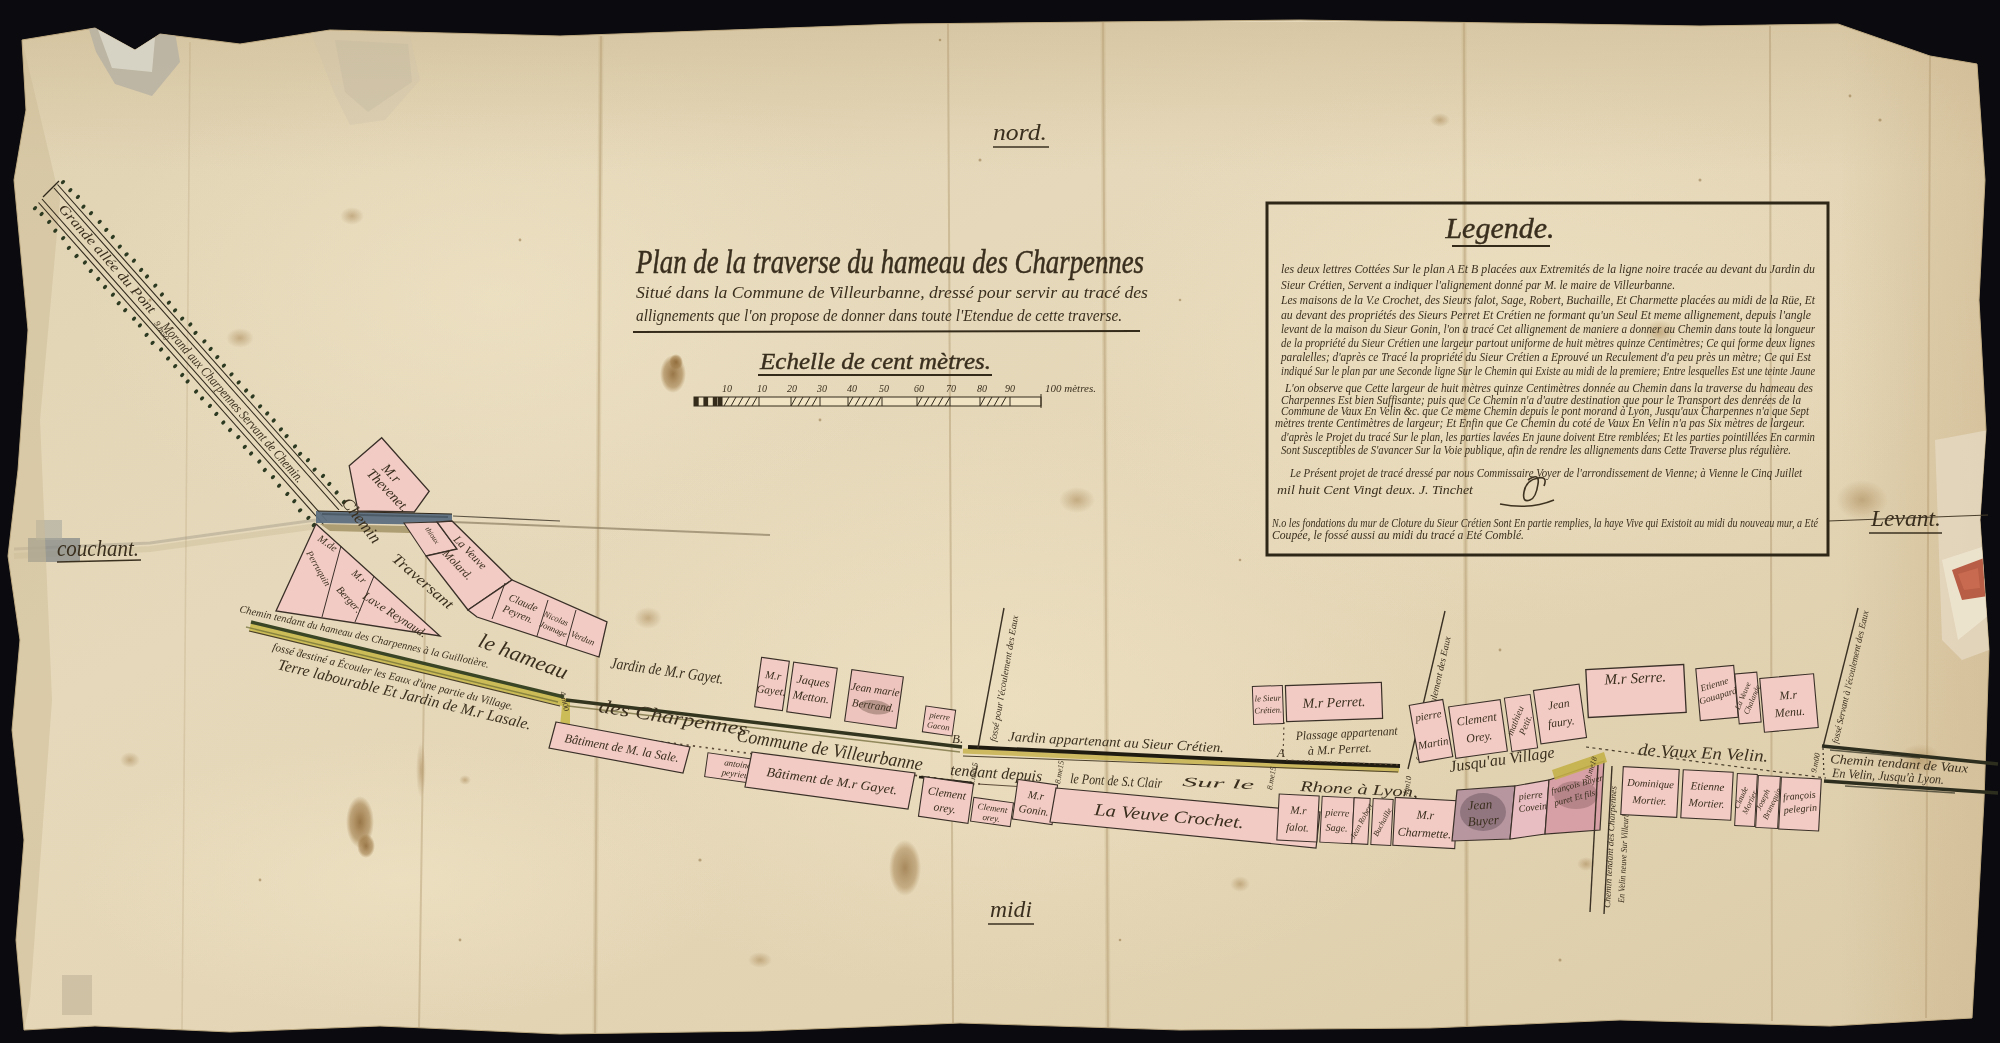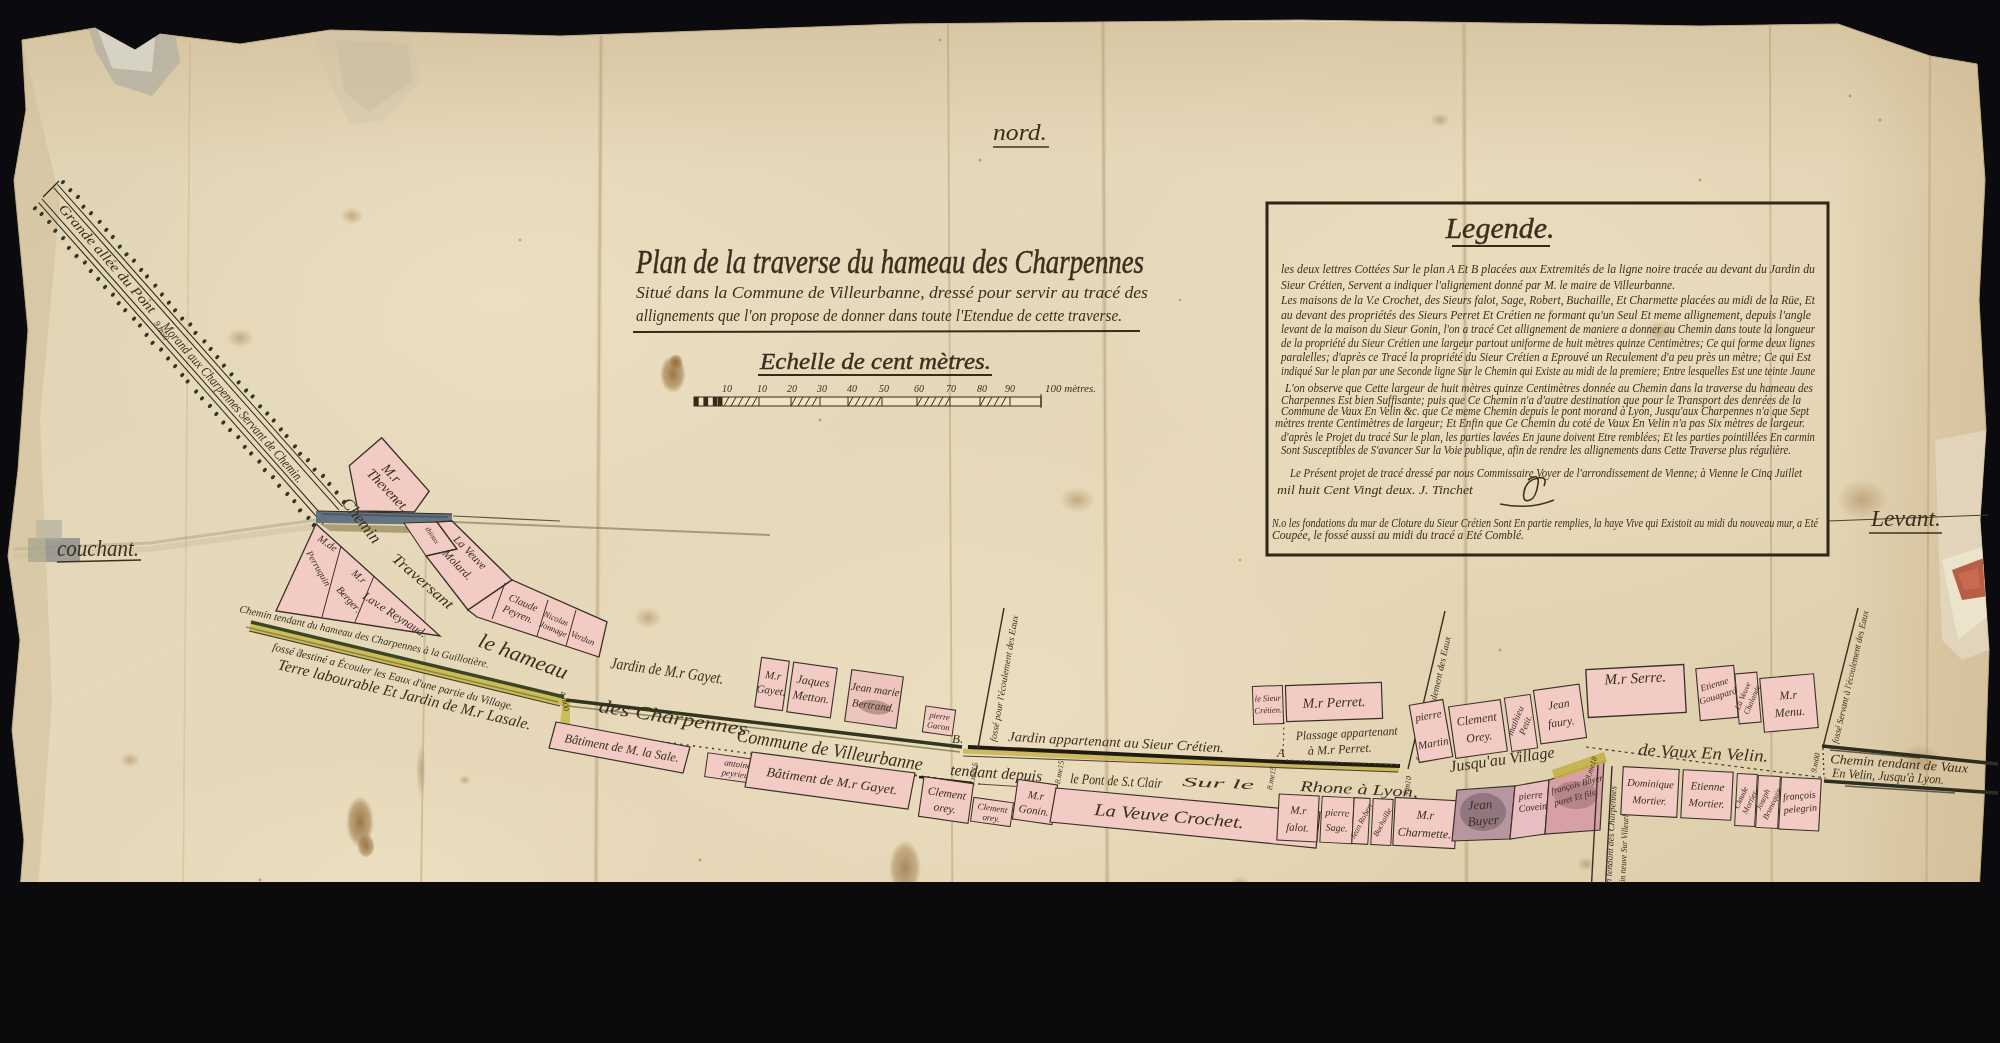--- a/index.html
+++ b/index.html
@@ -1,16 +1,16 @@
 <!DOCTYPE html>
 <html><head>
 <meta charset="utf-8">
 <style>
   html,body{margin:0;padding:0;background:#0b0b0e;} 
-  #stage{position:relative;width:2000px;height:882px;overflow:hidden;background:#0ea5e9;}
+  #stage{position:relative;width:2000px;height:1043px;overflow:hidden;background:#0ea5e9;}
   svg{display:block}
   text{font-family:"Liberation Serif",serif;fill:#3a2f1e;}
 </style>
 </head>
 <body>
 <div id="stage">
 <svg width="2000" height="1043" viewBox="0 0 2000 1043">
 <defs>
   <radialGradient id="stain1" cx="50%" cy="50%" r="50%">
     <stop offset="0%" stop-color="#8a6432" stop-opacity="0.85"></stop>

